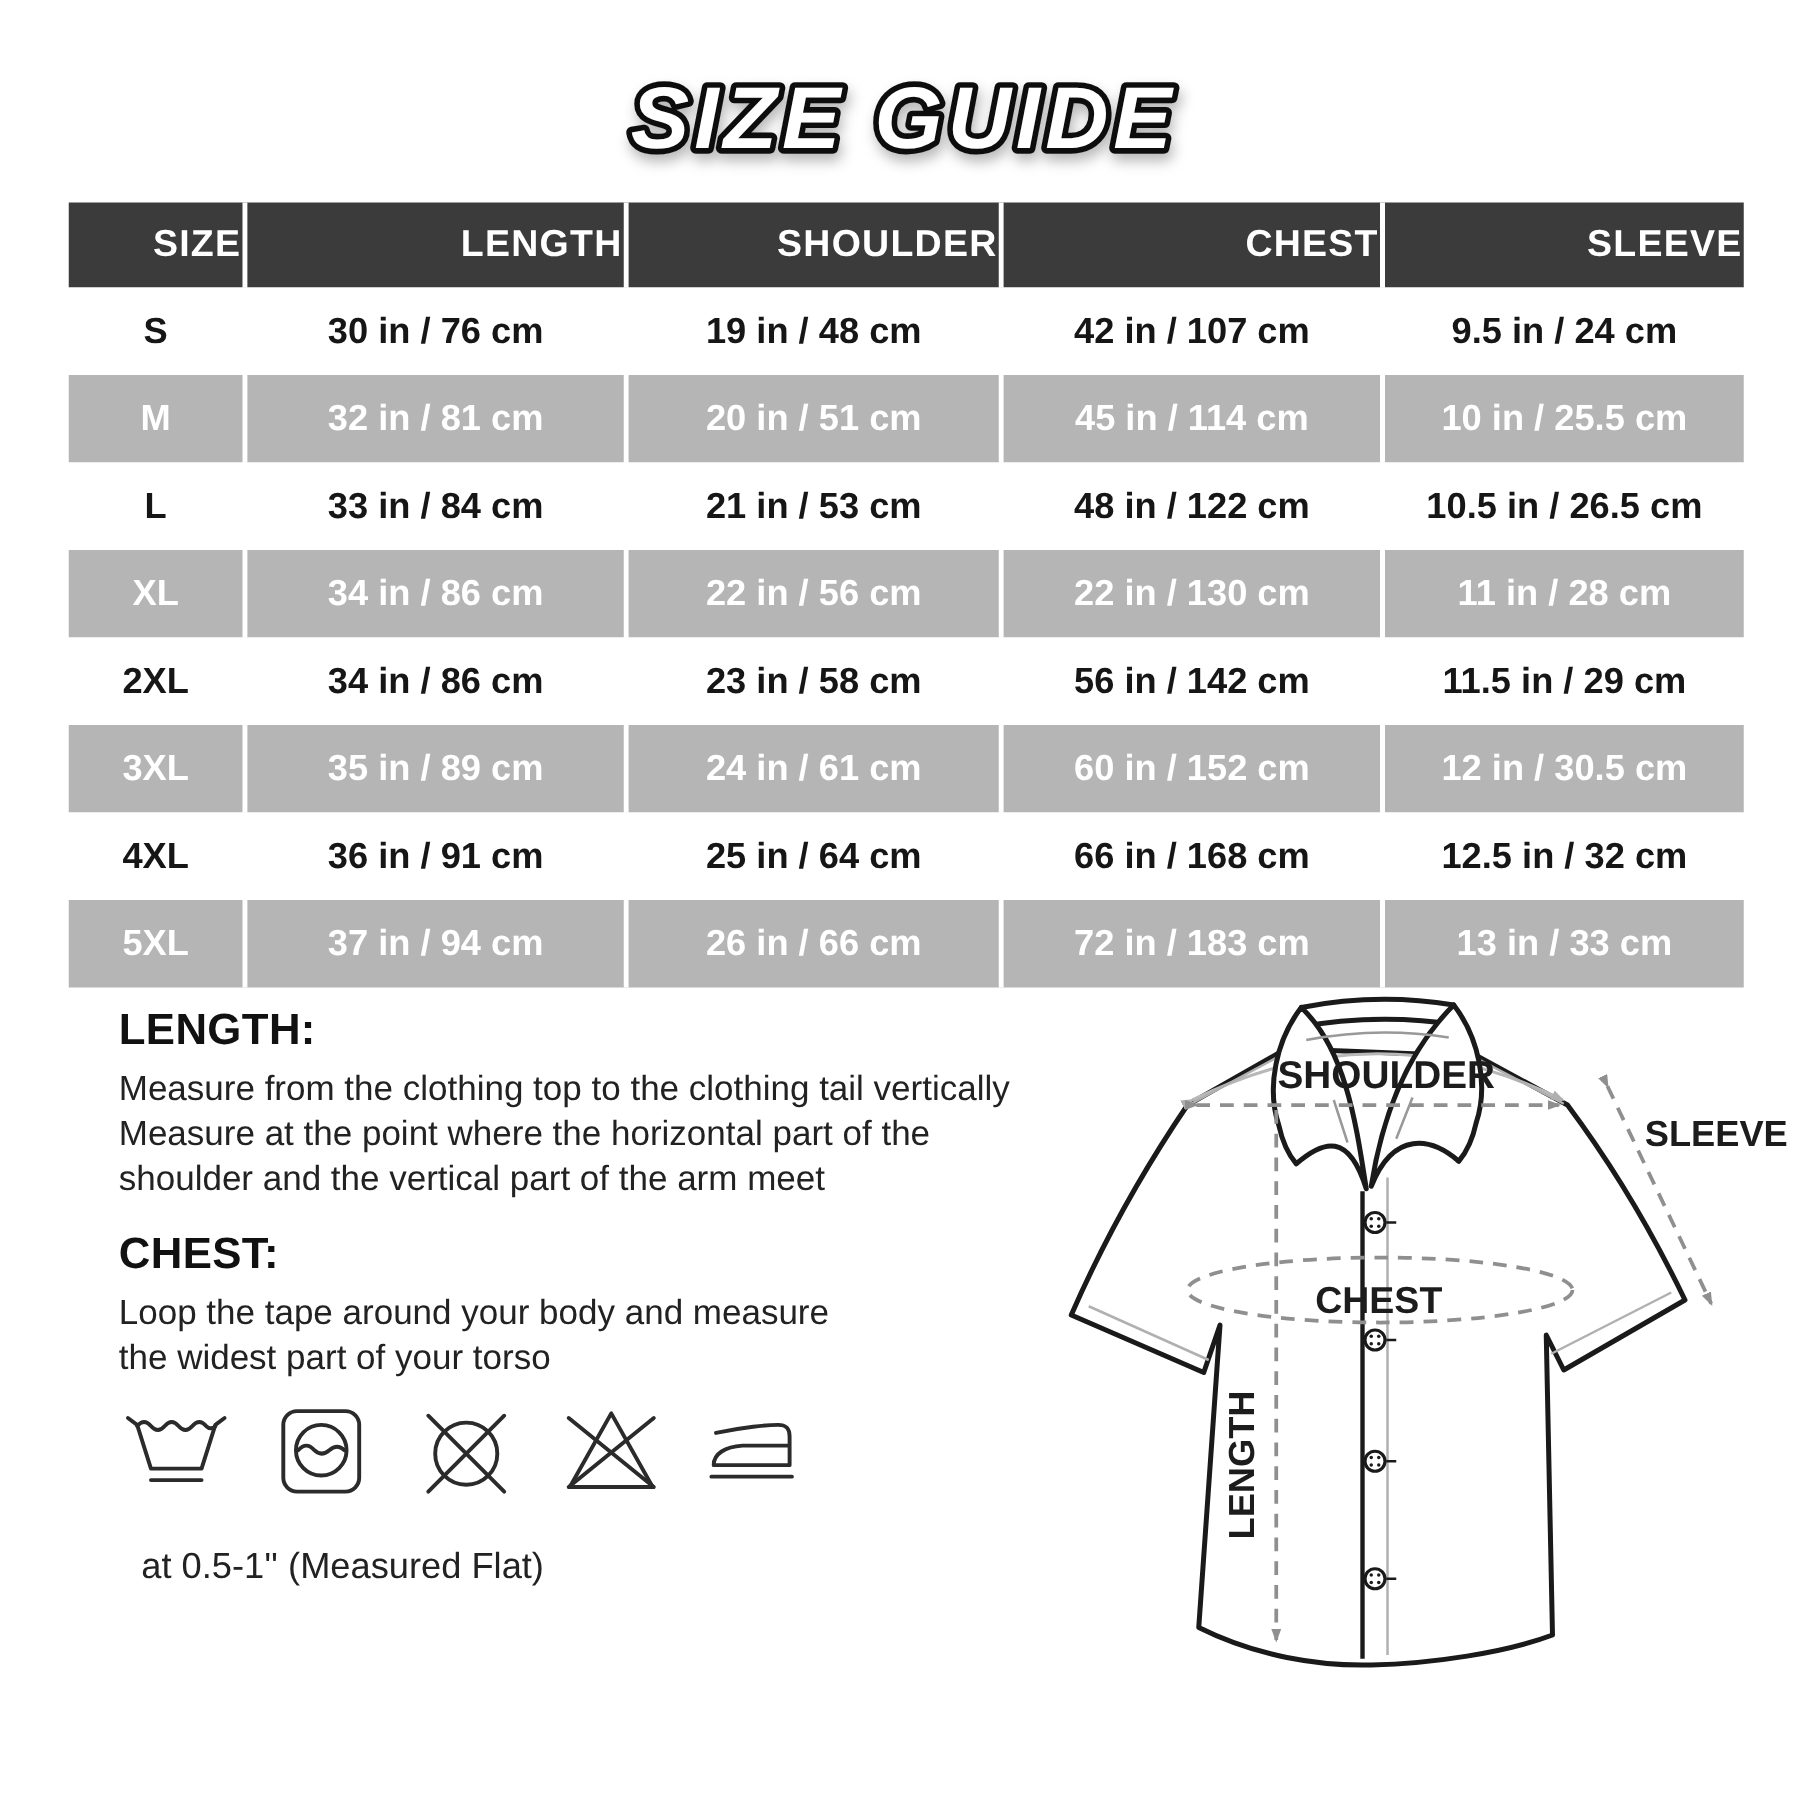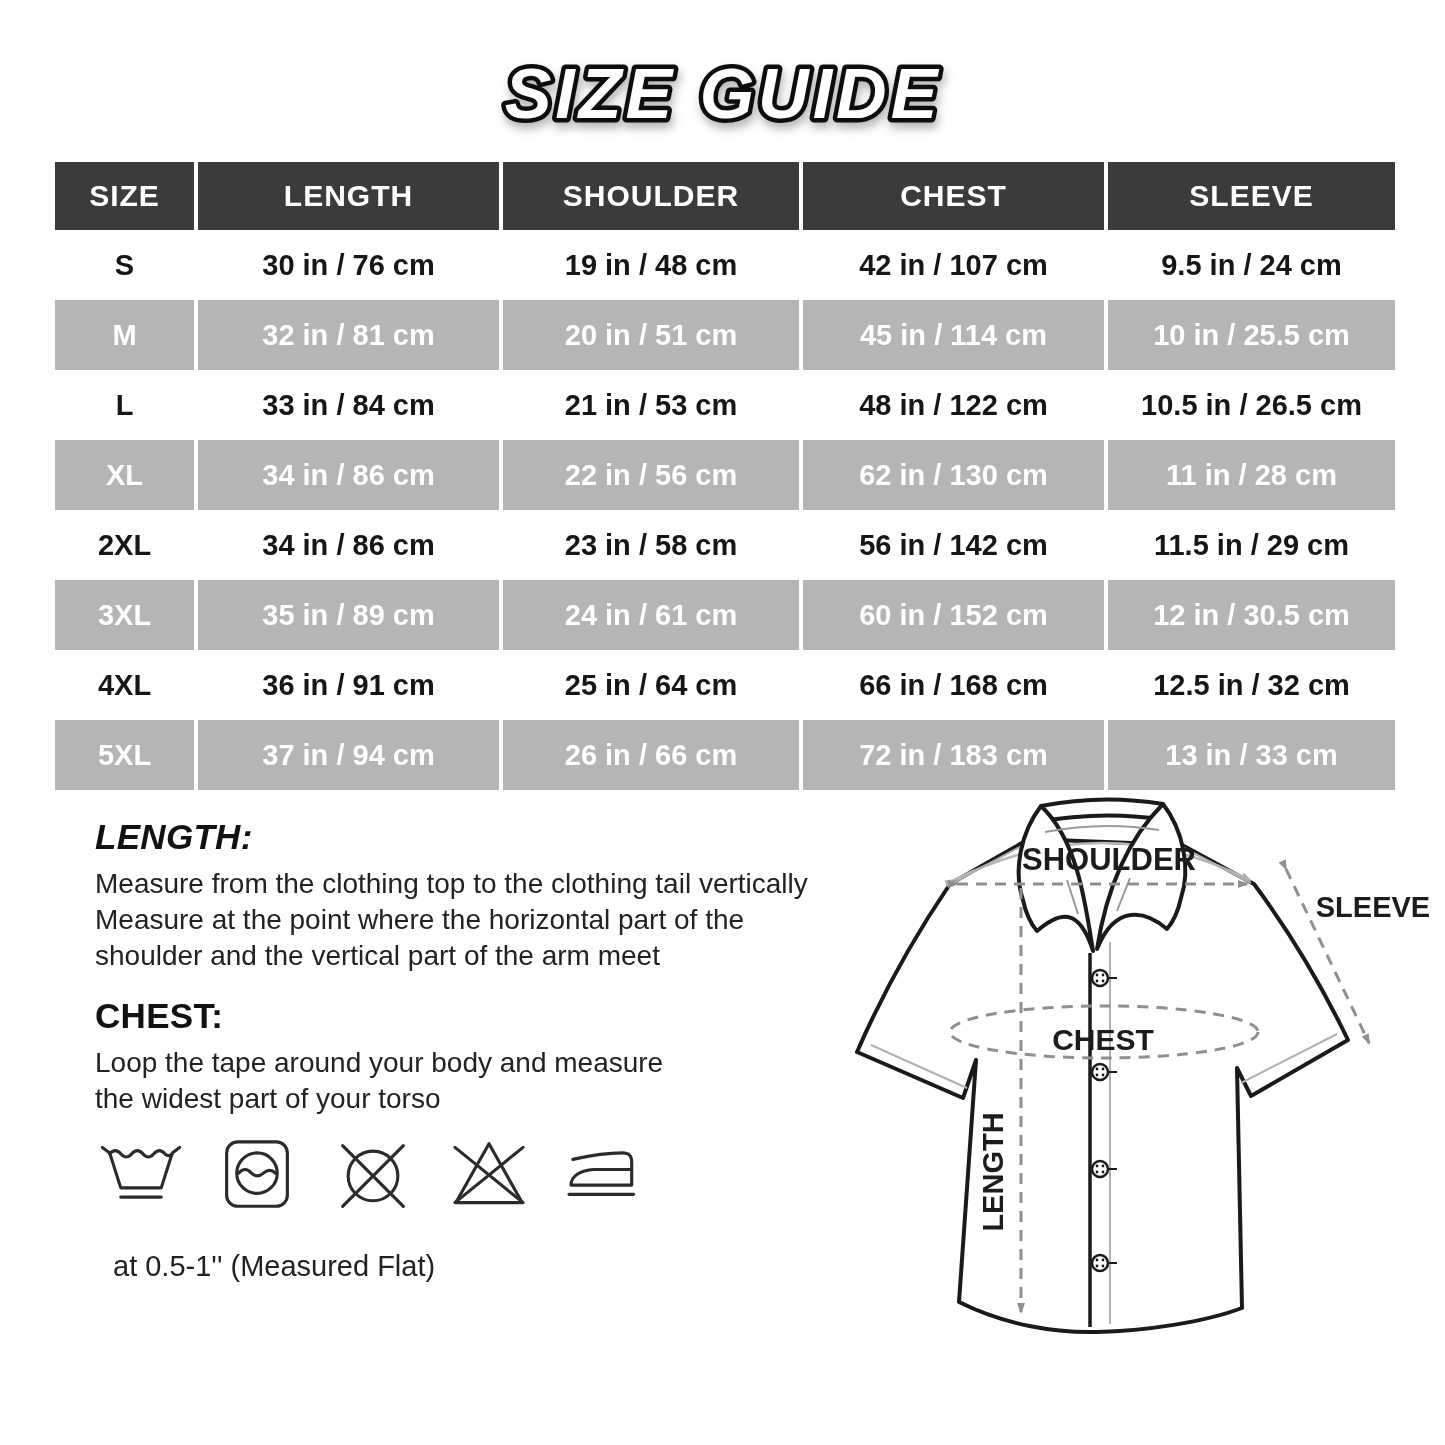--- a/index.html
+++ b/index.html
@@ -11,30 +11,31 @@
   .title-wrap{position:absolute;top:38px;left:0;width:1445px;text-align:center;}
   
   .size-table{
     position:absolute;left:55px;top:162px;width:1340px;
     border-collapse:separate;border-spacing:0;table-layout:fixed;
     text-align:center;font-weight:bold;
   }
   .size-table th{
     background:#3b3b3b;color:#fff;font-size:30px;height:66px;
     letter-spacing:1px;
+    text-align:right;
   }
   .size-table td{font-size:29px;height:68px;color:#161616;background:#fff;}
   .size-table tr.alt td{background:#b5b5b5;color:#fff;}
   .size-table th:not(:last-child), .size-table td:not(:last-child){
     border-right:4px solid #fff;
   }
   
   .instructions{position:absolute;left:95px;top:804px;width:770px;}
   .sec-head{font-size:35px;font-weight:800;color:#111;margin:22px 0 9px;letter-spacing:.3px;}
-  .sec-head.first{margin-top:13px;font-style:italic;}
+  .sec-head.first{margin-top:0;}
   .sec-line{font-size:28px;line-height:36px;color:#222;white-space:nowrap;}
   .care-icons{display:flex;gap:24px;margin-top:12px;}
   .care-icons svg{display:block;}
   .footnote{margin-top:24px;font-size:29px;line-height:42px;color:#222;}
   .footnote b{font-weight:800;color:#000;}
   .footnote .l2{padding-left:18px;}
   
   .diagram{position:absolute;left:845px;top:790px;}
   .dlabel{font-family:"Liberation Sans",sans-serif;font-weight:bold;fill:#1c1c1c;}
 </style>
@@ -88,21 +89,21 @@
       <td>L</td>
         <td>33 in / 84 cm</td>
         <td>21 in / 53 cm</td>
         <td>48 in / 122 cm</td>
         <td>10.5 in / 26.5 cm</td>
     </tr>
     <tr class="alt">
       <td>XL</td>
         <td>34 in / 86 cm</td>
         <td>22 in / 56 cm</td>
-        <td>62 in / 130 cm</td>
+        <td>22 in / 130 cm</td>
         <td>11 in / 28 cm</td>
     </tr>
     <tr>
       <td>2XL</td>
         <td>34 in / 86 cm</td>
         <td>23 in / 58 cm</td>
         <td>56 in / 142 cm</td>
         <td>11.5 in / 29 cm</td>
     </tr>
     <tr class="alt">

